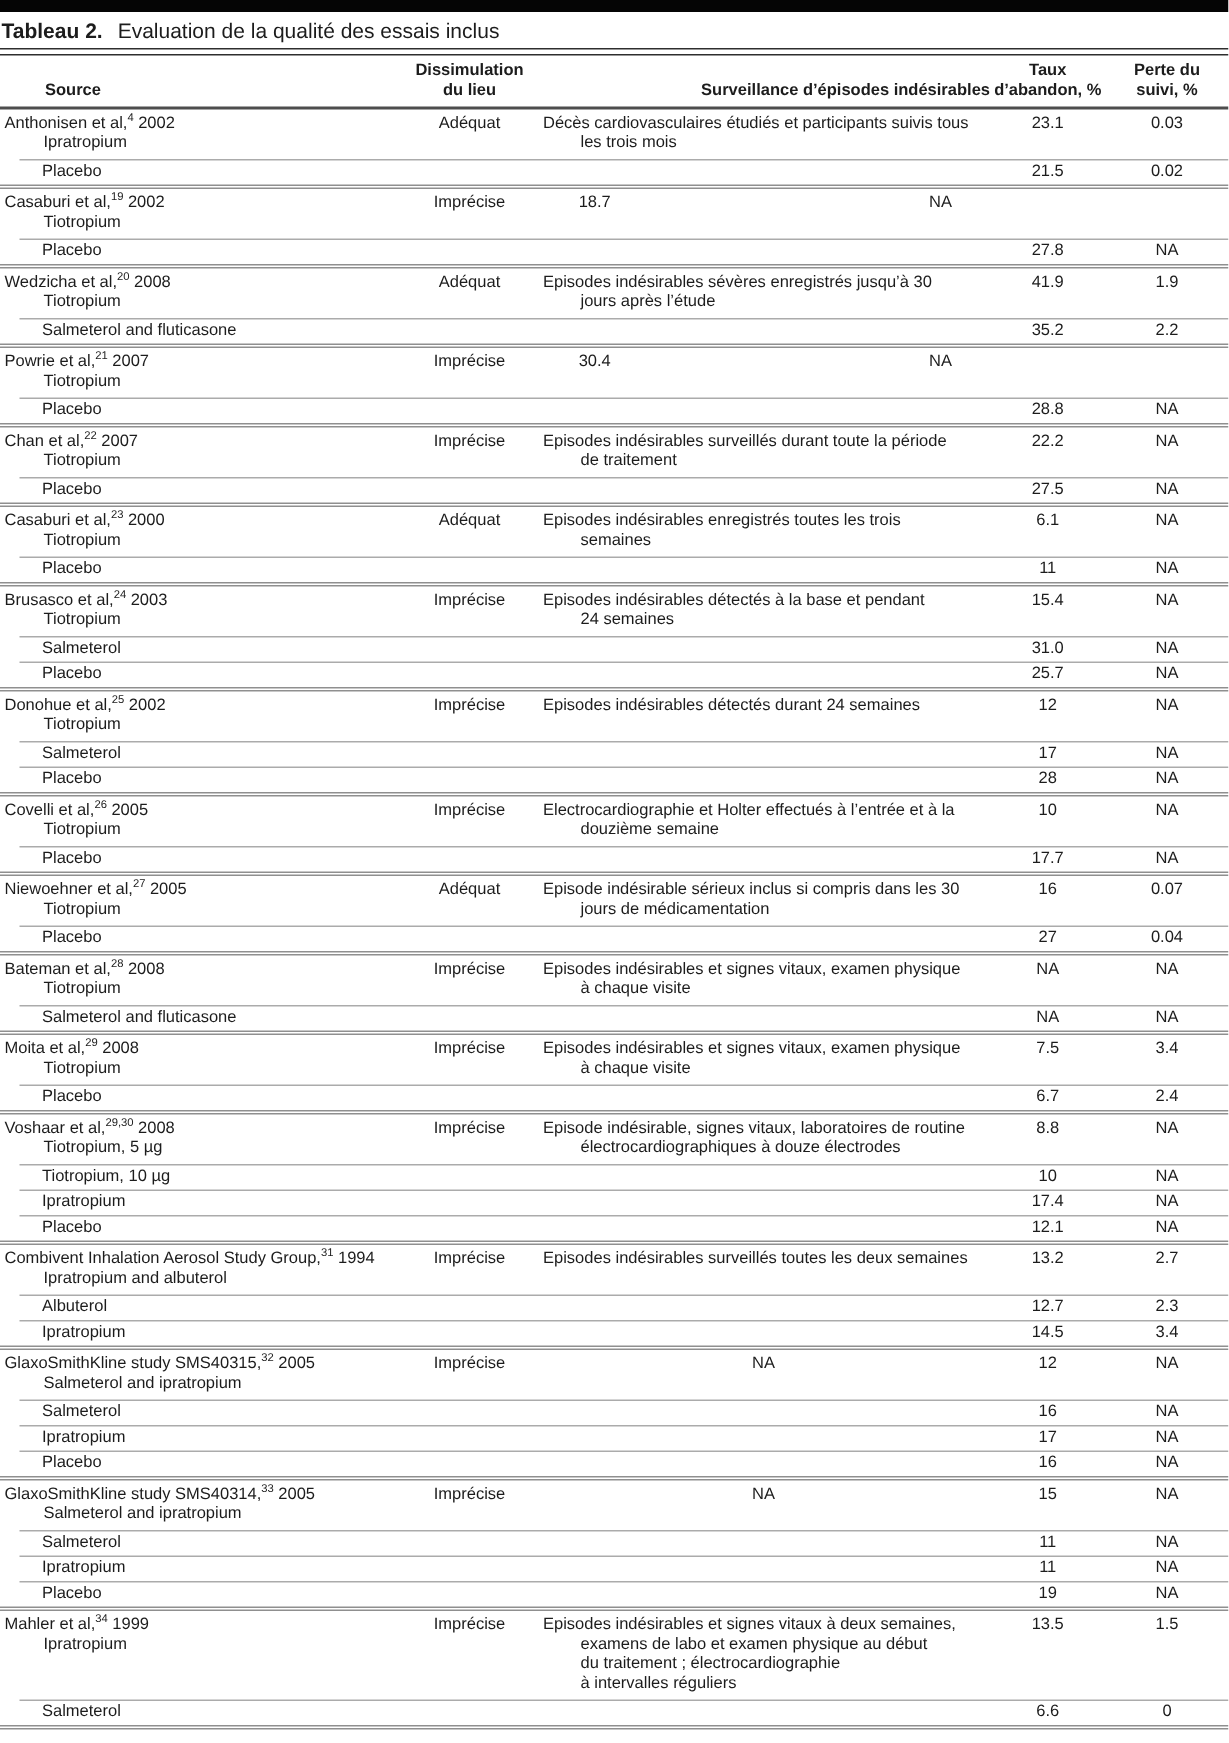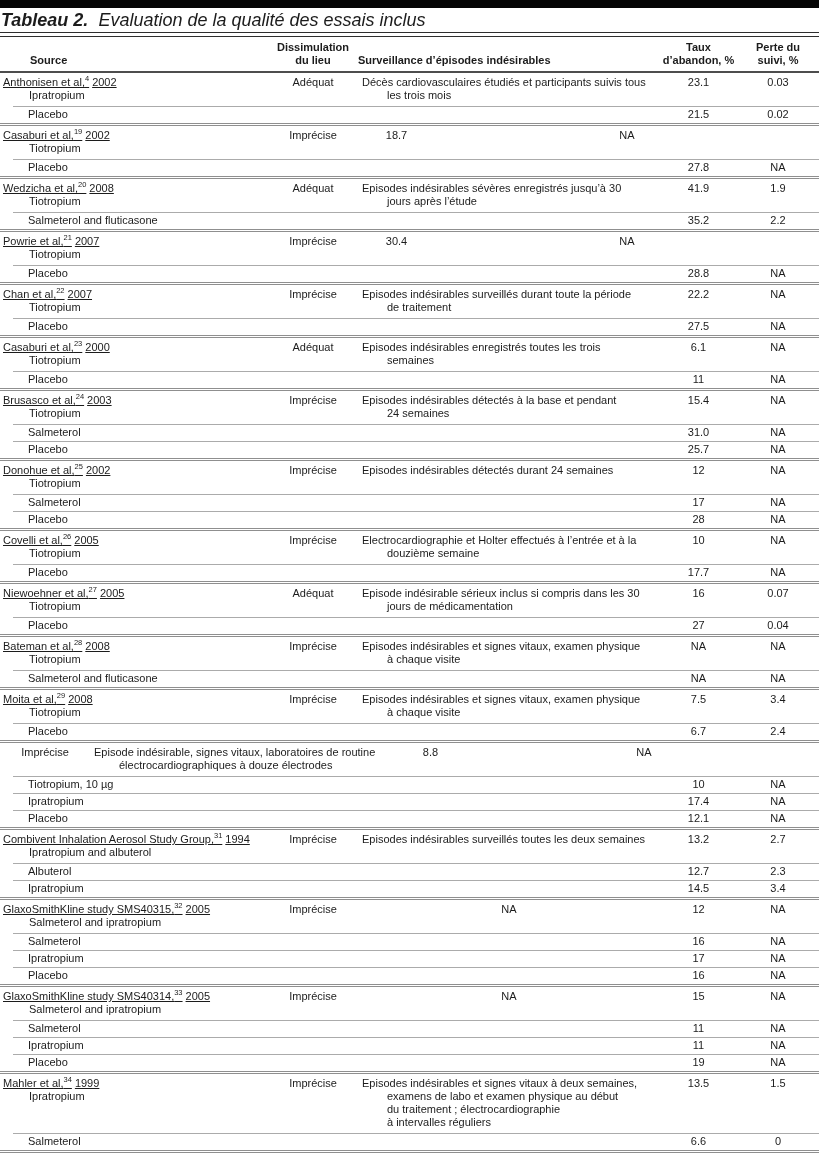--- a/index.html
+++ b/index.html
@@ -2,39 +2,39 @@
 <html><head>
 <meta charset="utf-8">
 <style>
   html,body{margin:0;padding:0;}
   body{
     width:819px;height:1162px;background:#ffffff;
     font-family:"Liberation Sans", sans-serif;color:#1c1c1c;
     -webkit-font-smoothing:antialiased;overflow:hidden;
   }
   .topbar{height:8px;background:#050505;}
-  .titlebar{margin:5px 0 4px 1px;font-size:18px;line-height:15px;font-style:italic;}
+  .titlebar{margin:5px 0 4px 1px;font-size:14px;line-height:15px;}
   .titlebar .lbl{font-weight:bold;margin-right:10px;}
   .dbl-rule{height:3px;border-top:1px solid #2e2e2e;border-bottom:1px solid #2e2e2e;}
   .hdr{display:flex;align-items:flex-end;font-weight:bold;font-size:11px;line-height:13px;
        padding:4px 0 4px;border-bottom:2px solid #4d4d4d;}
   .c1{width:268px;box-sizing:border-box;}
   .c2{width:90px;text-align:center;box-sizing:border-box;}
   .c3{width:302px;box-sizing:border-box;}
   .c4{width:77px;text-align:center;box-sizing:border-box;}
   .c5{flex:1;text-align:center;box-sizing:border-box;}
   .hdr .c1{padding-left:30px;}
   .hdr .c2,.hdr .c4,.hdr .c5{white-space:pre-line;}
-  .hdr .c3{text-align:left;}
+  .hdr .c3{text-align:right;}
   .row{display:flex;align-items:flex-start;font-size:11px;line-height:13px;}
   .group-row{padding:3px 0 4px;}
   .group{position:relative;}
   .group:not(:first-child){border-top:3px double #8f8f8f;}
   .tbody{border-bottom:3px double #8f8f8f;}
-  .src-main{padding-left:3px;text-decoration:underline;}
+  .src-main{padding-left:3px;}
   .src-drug{padding-left:29px;}
   sup{font-size:7.5px;line-height:0;vertical-align:super;}
   .src-year{margin-left:3px;}
   .surv{padding-left:29px;text-indent:-25px;white-space:pre-line;}
   .surv.na{padding-left:0;text-indent:0;text-align:center;}
   .subrow{position:relative;padding:2px 0;}
   .subrow::before{content:"";position:absolute;top:0;left:13px;right:0;border-top:1px solid #ababab;}
   .sub-label{padding-left:28px;}
 </style>
 </head>
@@ -324,20 +324,24 @@
       <div class="row subrow">
         <div class="c1 sub-label">Placebo</div>
         <div class="c2"></div>
         <div class="c3"></div>
         <div class="c4">6.7</div>
         <div class="c5">2.4</div>
       </div>
     </div>
     <div class="group">
       <div class="row group-row">
+        <div class="c1">
+          <div class="src-main"><span>Voshaar et al,</span><sup>29,30</sup><span class="src-year">2008</span></div>
+          <div class="src-drug">Tiotropium, 5 µg</div>
+        </div>
         <div class="c2">Imprécise</div>
         <div class="c3">
           <div class="surv">Episode indésirable, signes vitaux, laboratoires de routine
 électrocardiographiques à douze électrodes</div>
         </div>
         <div class="c4">8.8</div>
         <div class="c5">NA</div>
       </div>
       <div class="row subrow">
         <div class="c1 sub-label">Tiotropium, 10 µg</div>

